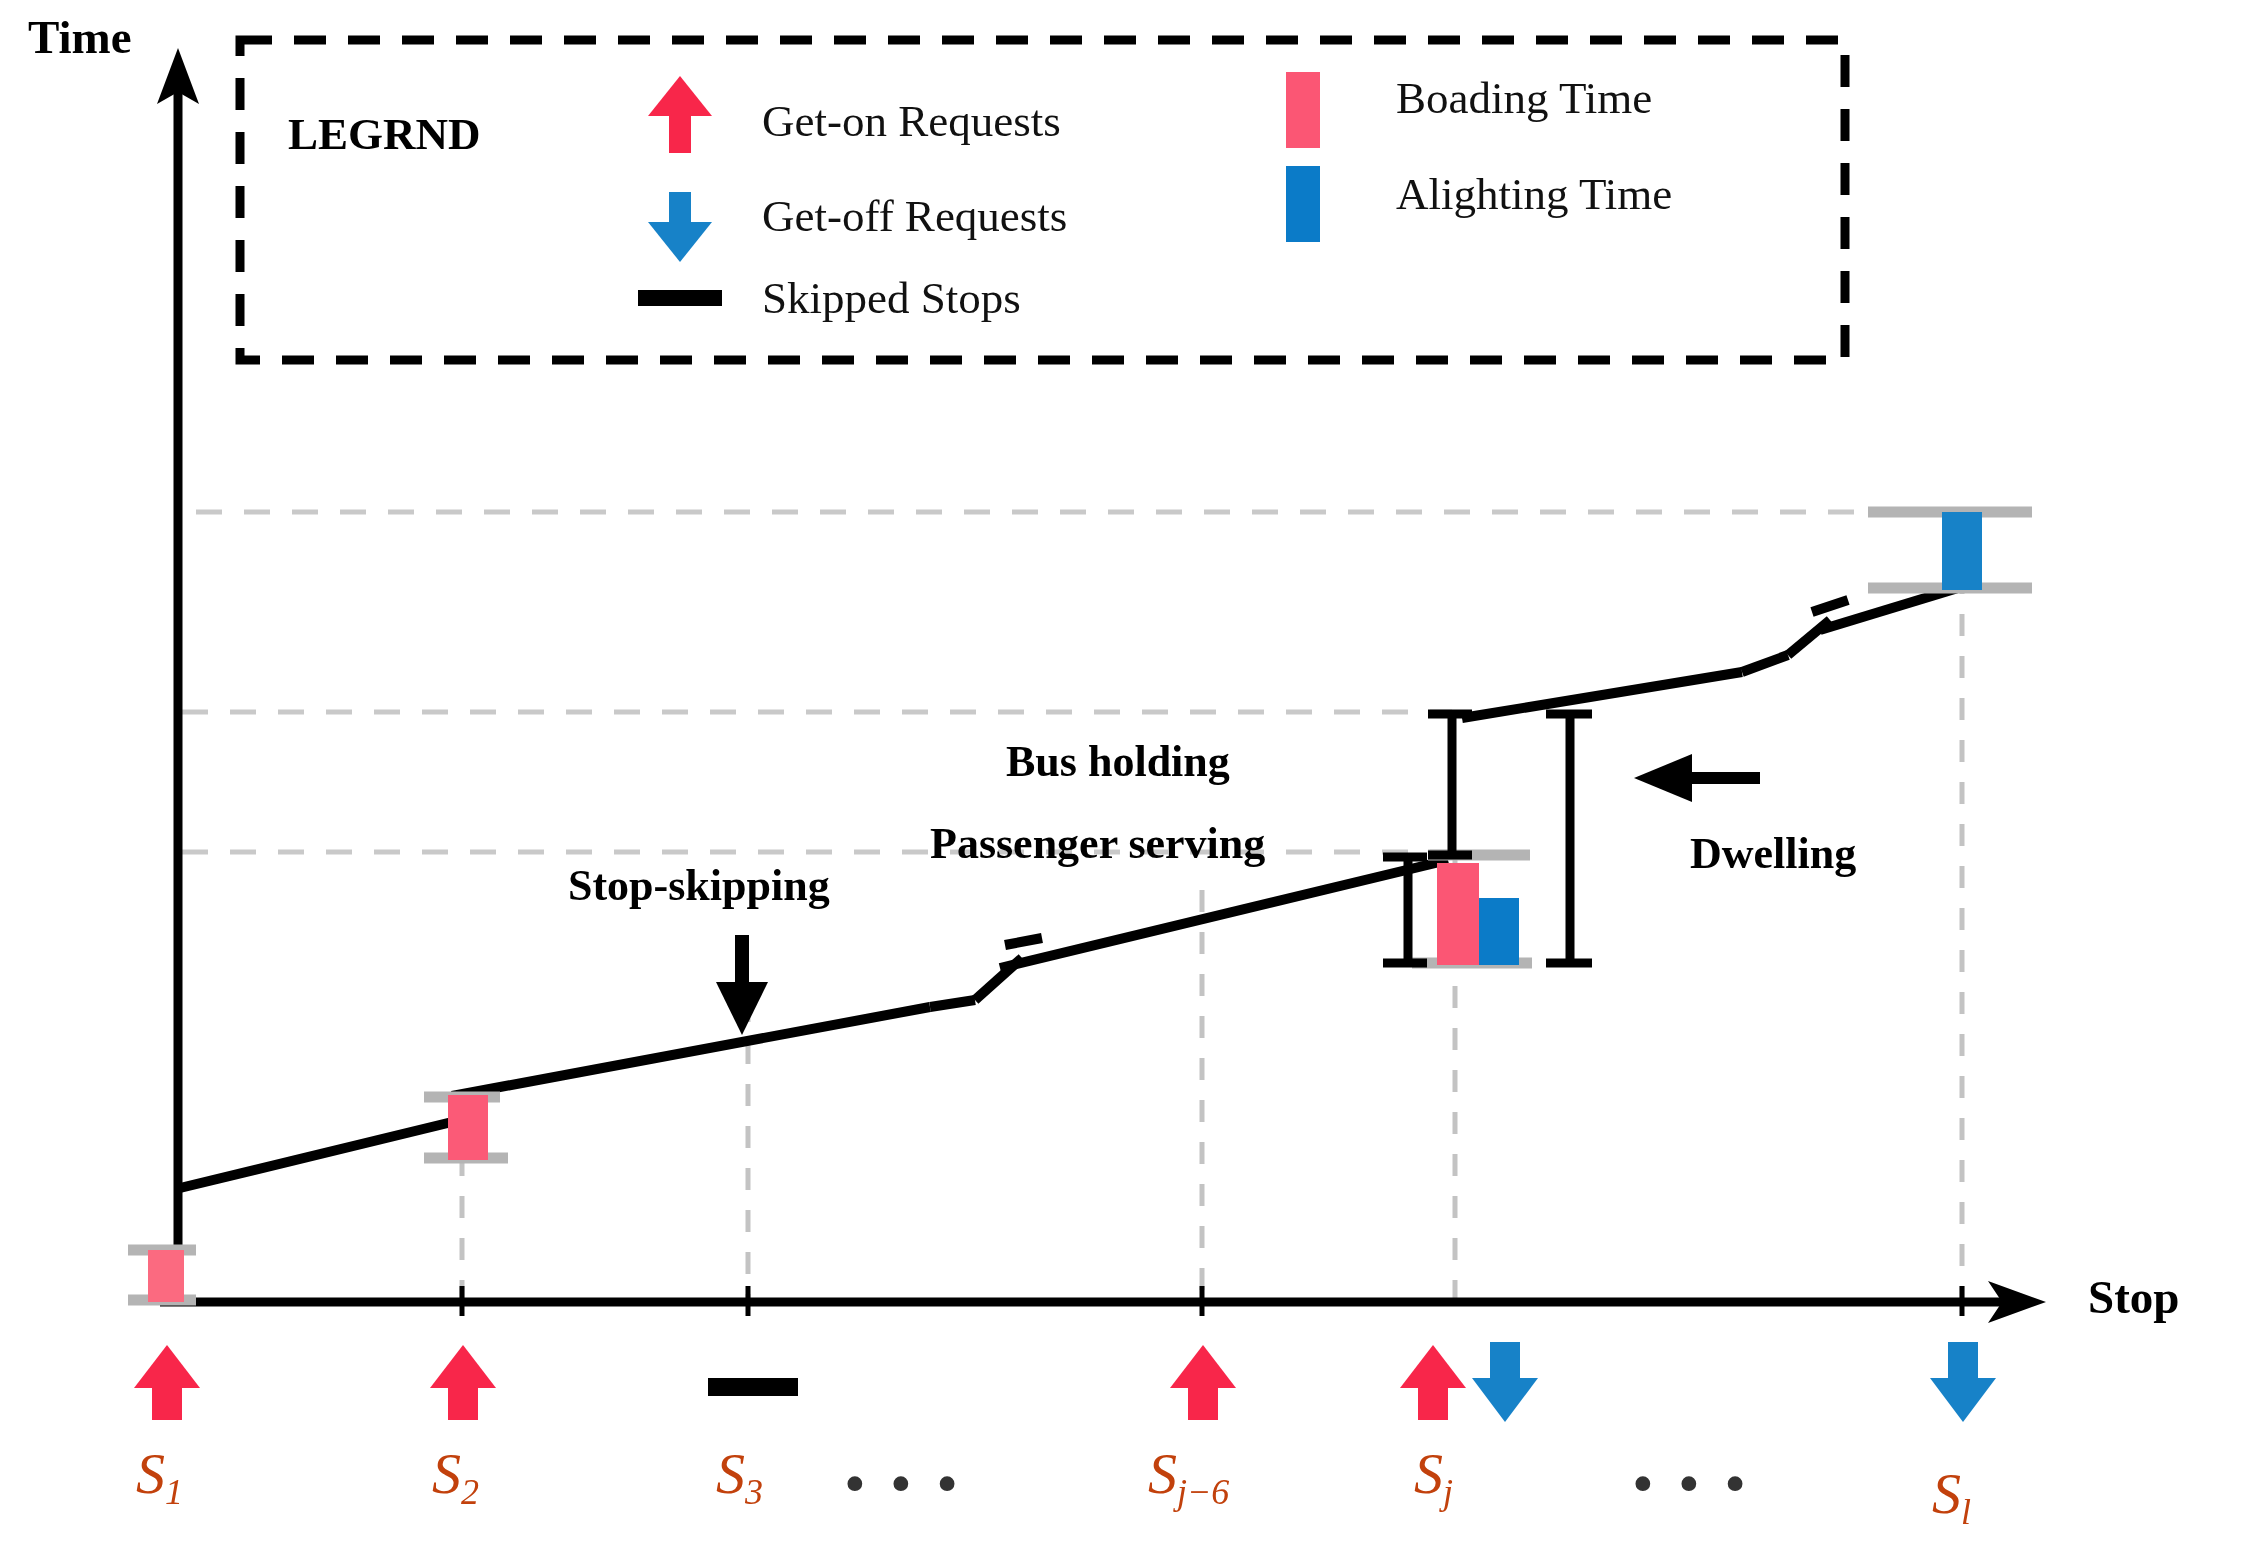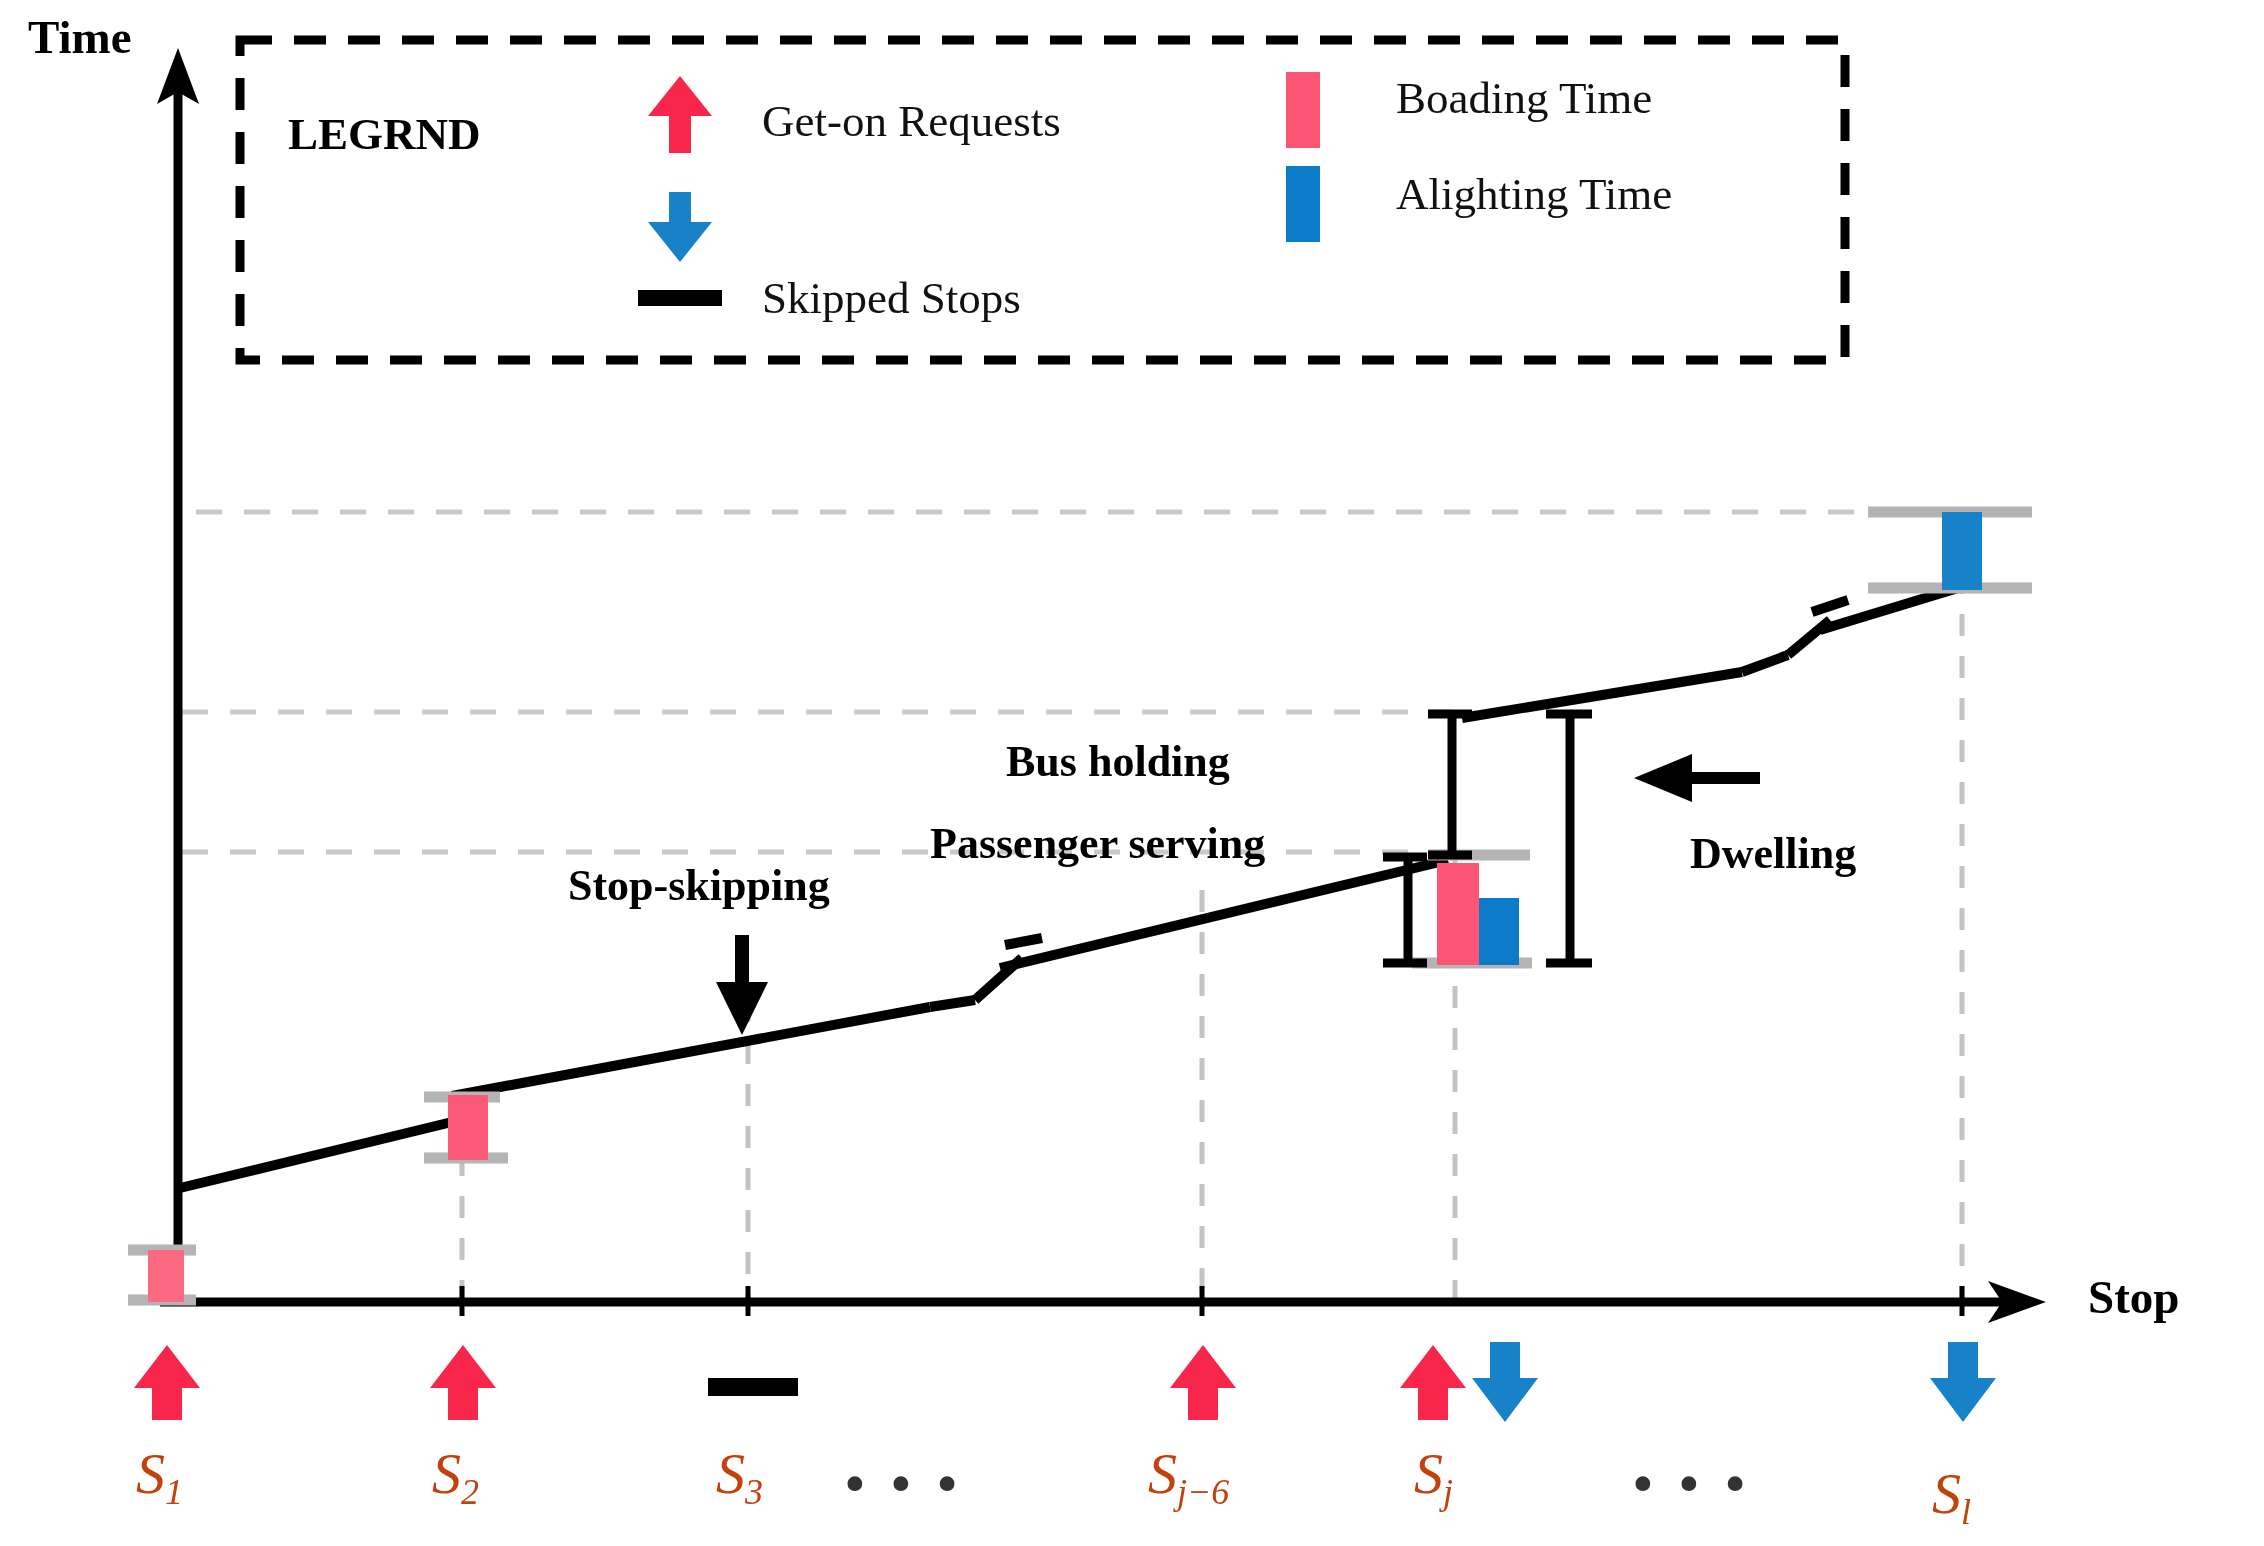--- a/index.html
+++ b/index.html
@@ -223,20 +223,21 @@
   </svg>
 
   <div class="lbl axis-title" style="left:28px;top:10px;">Time</div>
 
   <div class="lbl axis-title" style="left:2088px;top:1270px;">Stop</div>
 
   <div class="lbl legend-title" style="left:288px;top:108px;">LEGRND</div>
 
   <div class="lbl legend-text" style="left:762px;top:95px;">Get-on Requests</div>
 
+  <div class="lbl legend-text" style="left:762px;top:190px;">Get-off Requests</div>
 
   <div class="lbl legend-text" style="left:762px;top:272px;">Skipped Stops</div>
 
   <div class="lbl legend-text" style="left:1396px;top:72px;">Boading Time</div>
 
   <div class="lbl legend-text" style="left:1396px;top:168px;">Alighting Time</div>
 
   <div class="lbl callout" style="left:1006px;top:736px;">Bus holding</div>
 
   <div class="lbl callout" style="left:930px;top:818px;">Passenger serving</div>

